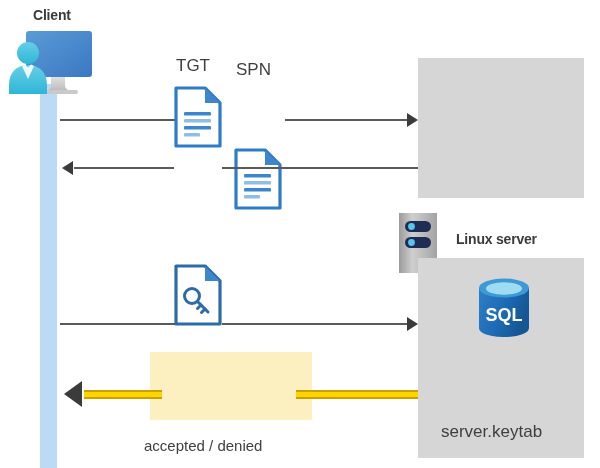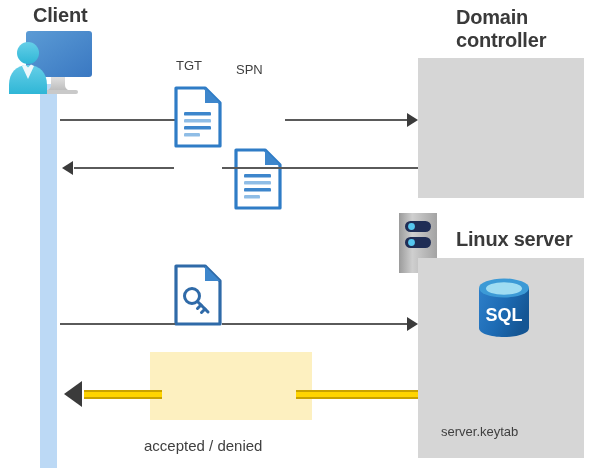--- a/index.html
+++ b/index.html
@@ -12,28 +12,28 @@
     width:600px;height:468px;
     background:#ffffff;
     overflow:hidden;
   }
   .abs{position:absolute;}
 
   
   .ttl{
     font-weight:bold;
     color:#3a3a3a;
-    font-size:20px;
+    font-size:14px;
     line-height:23px;
     letter-spacing:-0.2px;
     white-space:pre-line;
   }
   .lbl{
     color:#3f3f3f;
-    font-size:13px;
+    font-size:17px;
     line-height:20px;
     white-space:nowrap;
   }
   .smlbl{
     color:#404040;
     font-size:15px;
     line-height:18px;
     white-space:nowrap;
   }
 
@@ -157,22 +157,20 @@
         <circle cx="18" cy="32" r="7.5"></circle>
         <path d="M23.5 37.5 L34 48"></path>
         <path d="M27 41 l-3.5 3.5"></path>
         <path d="M31 45 l-3.5 3.5"></path>
       </g>
     </svg>
   </div>
 
   <div class="abs panel" style="left:418px;top:58px;width:166px;height:140px;"></div>
 
-  <div class="abs ttl" style="left:456px;top:6px;">Domain
-controller</div>
 
   <div class="abs srv" style="left:398px;top:26px;">
     <svg width="40" height="62" viewBox="0 0 40 62">
       <defs>
         <linearGradient id="svg1" x1="0" y1="0" x2="1" y2="0">
           <stop offset="0%" stop-color="#9b9b9b"></stop>
           <stop offset="35%" stop-color="#cfcfcf"></stop>
           <stop offset="100%" stop-color="#a3a3a3"></stop>
         </linearGradient>
       </defs>

